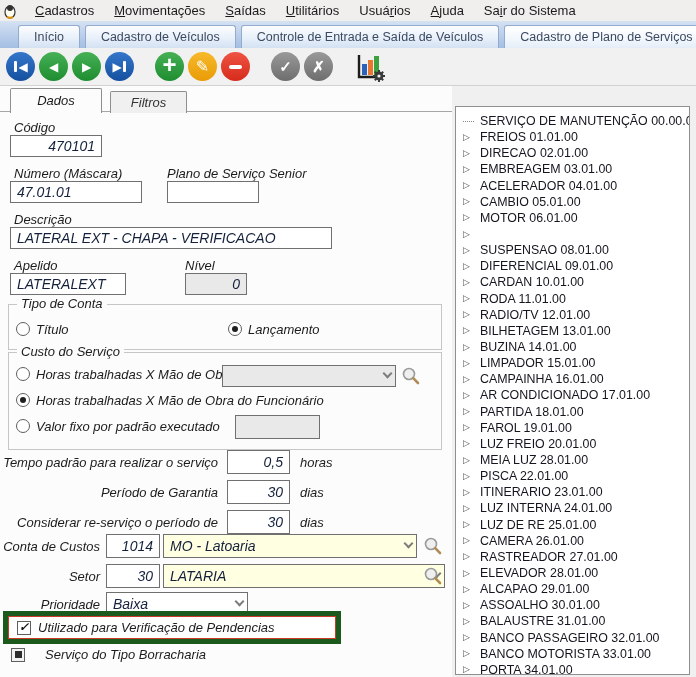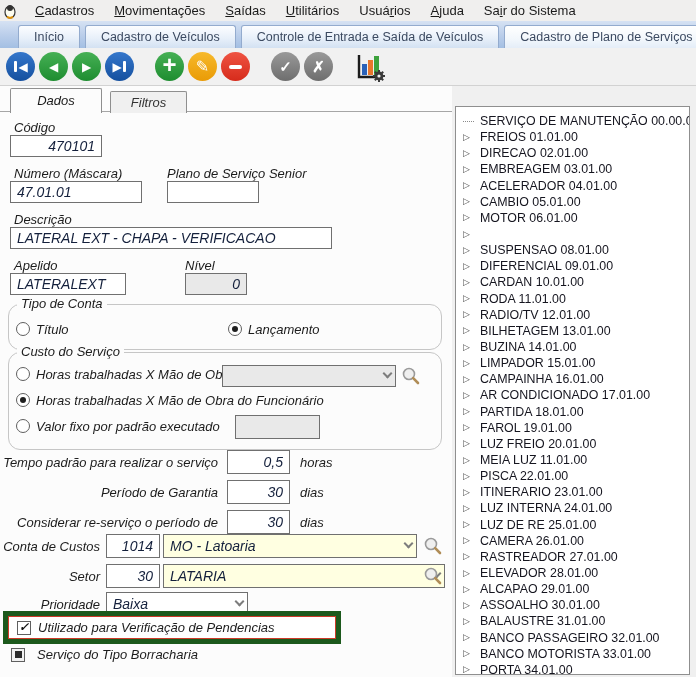--- a/index.html
+++ b/index.html
@@ -58,37 +58,37 @@
   .lab { position:absolute; font-size:13px; color:#1c1c1c; white-space:nowrap; }
   .lab.right { text-align:right; }
   .input { position:absolute; height:22px; background:#fff; border:1px solid #707070;
            display:flex; align-items:center; padding:0 6px; font-size:14px; color:#14203c; }
   .input.disabled { background:#e9e9e9; }
   .input.yellow { background:#ffffe1; }
   .input .val { width:100%; white-space:nowrap; overflow:hidden; }
   .input .val.right { text-align:right; }
   .combo-arrow { position:absolute; right:4px; top:50%; width:7px; height:7px; margin-top:-6px;
                  border-left:2px solid #7d7d7d; border-bottom:2px solid #7d7d7d; transform:rotate(-45deg); }
-  .group { position:absolute; border:1px solid #c6c6c6; border-radius:12px; }
+  .group { position:absolute; border:1px solid #c6c6c6; border-radius:0; }
   .legend { position:absolute; top:-9px; left:8px; background:#fcfcfc; padding:0 4px; font-size:13px; color:#1c1c1c; }
   .radio { position:absolute; width:14px; height:14px; border:1px solid #5f5f5f; border-radius:50%; background:#fff; }
   .radio.sel::after { content:""; position:absolute; left:3px; top:3px; width:6px; height:6px;
                       border-radius:50%; background:#1f1f1f; }
   .cbox { width:14px; height:14px; border:1px solid #5f5f5f; background:#fff; display:flex;
           align-items:center; justify-content:center; flex:0 0 auto; }
   .cbox .tick { font-size:12px; font-weight:bold; color:#111; line-height:1; margin-top:-1px; }
   .cbox.indet { background:#f2f2f2; }
   .cbox.indet::after { content:""; width:7px; height:7px; background:#2b2b2b; }
   .mag { position:absolute; width:20px; height:20px; }
 
   .hl-green { position:absolute; left:3px; top:525px; width:338px; height:33px;
               border:5px solid #1c591c; background:#fff; }
   .hl-red { width:100%; height:100%; border:1px solid #cd3a28; display:flex; align-items:center;
             gap:7px; padding-left:8px; background:#fff; }
-  .borr-row { position:absolute; left:11px; top:561px; display:flex; align-items:center; gap:12px; }
+  .borr-row { position:absolute; left:11px; top:561px; display:flex; align-items:center; gap:20px; }
 
   
   .tree { position:absolute; left:455px; top:106px; width:235px; height:569px; background:#fff;
           border:1px solid #8f8f8f; padding:6px 0 0 7px; overflow:hidden; }
   .tree-item { height:16.15px; display:flex; align-items:center; font-size:12.4px; color:#15151f;
                white-space:nowrap; cursor:default; }
   .tw { width:15px; flex:0 0 auto; display:flex; align-items:center; }
   .tri-exp { font-size:9px; color:#4c4c4c; line-height:1; }
   .dot-stub { width:11px; border-bottom:1px dotted #8a8a8a; height:1px; }
   .tree-item .tlabel { margin-left:2px; }
@@ -305,21 +305,21 @@
         <div class="tree-item">
           <span class="tw">
             <span class="tri-exp">▷</span>
           </span>
           <span class="tlabel">LUZ FREIO 20.01.00</span>
         </div>
         <div class="tree-item">
           <span class="tw">
             <span class="tri-exp">▷</span>
           </span>
-          <span class="tlabel">MEIA LUZ 11.01.00</span>
+          <span class="tlabel">MEIA LUZ 28.01.00</span>
         </div>
         <div class="tree-item">
           <span class="tw">
             <span class="tri-exp">▷</span>
           </span>
           <span class="tlabel">PISCA 22.01.00</span>
         </div>
         <div class="tree-item">
           <span class="tw">
             <span class="tri-exp">▷</span>

